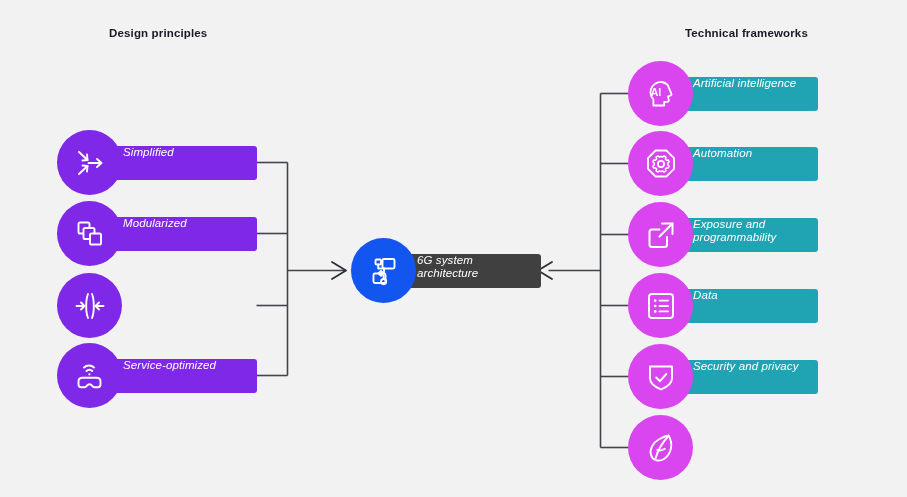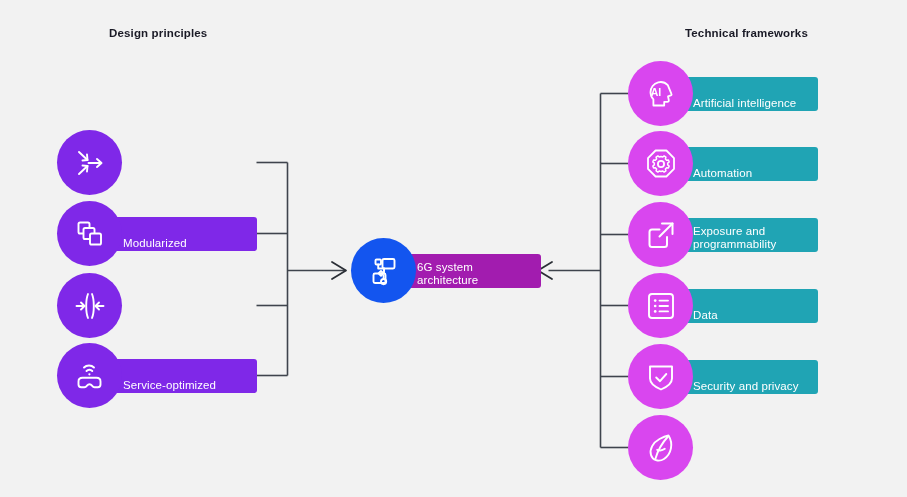--- a/index.html
+++ b/index.html
@@ -35,21 +35,22 @@
     position: absolute;
     height: 65px;
   }
   .node .bar {
     position: absolute;
     top: 15.5px;
     height: 34px;
     border-radius: 3px;
     box-sizing: border-box;
     display: flex;
-    align-items: flex-end;
+    align-items: flex-start;
+    font-style: italic;
   }
   .node .bar-label {
     font-size: 11.5px;
     line-height: 13.5px;
     color: #ffffff;
     white-space: pre-line;
     letter-spacing: 0.1px;
   }
   .node .circle {
     position: absolute;
@@ -89,21 +90,21 @@
     position: absolute;
     left: 351px;
     top: 238px;
     width: 190px;
     height: 65px;
   }
   #node-center .circle { background: #1355ef; }
   #node-center .bar {
     left: 33px;
     width: 157px;
-    background: #a21caf;
+    background: #404040;
     padding-left: 33px;
   }
 
   
   #connectors {
     position: absolute;
     left: 0;
     top: 0;
     width: 907px;
     height: 497px;
@@ -136,20 +137,23 @@
       <path d="M600.5 447.5 H628.5"></path>
       <path d="M600.5 93.5 V447.5"></path>
       <path d="M600.5 270.5 H548.5"></path>
     </g>
 
     <path d="M332 262 L346 270.5 L332 279" stroke="#2b2f36" stroke-width="1.8" fill="none" stroke-linecap="round" stroke-linejoin="round"></path>
     <path d="M552 262 L538 270.5 L552 279" stroke="#2b2f36" stroke-width="1.8" fill="none" stroke-linecap="round" stroke-linejoin="round"></path>
   </svg>
 
   <div class="node node-left" style="top:130px">
+    <div class="bar">
+      <span class="bar-label">Simplified</span>
+    </div>
     <div class="circle">
       <svg width="34" height="34" viewBox="0 0 34 34" fill="none" stroke="#ffffff" stroke-width="1.9" stroke-linecap="round" stroke-linejoin="round">
         <path d="M6 6 L14.5 14"></path>
         <path d="M6 28 L14.5 20"></path>
         <path d="M14 8.5 L14.5 14 L9.5 14.5"></path>
         <path d="M14 25.5 L14.5 20 L9.5 19.5"></path>
         <path d="M15.5 17 H28"></path>
         <path d="M24 13 L28.5 17 L24 21"></path>
       </svg>
     </div>

